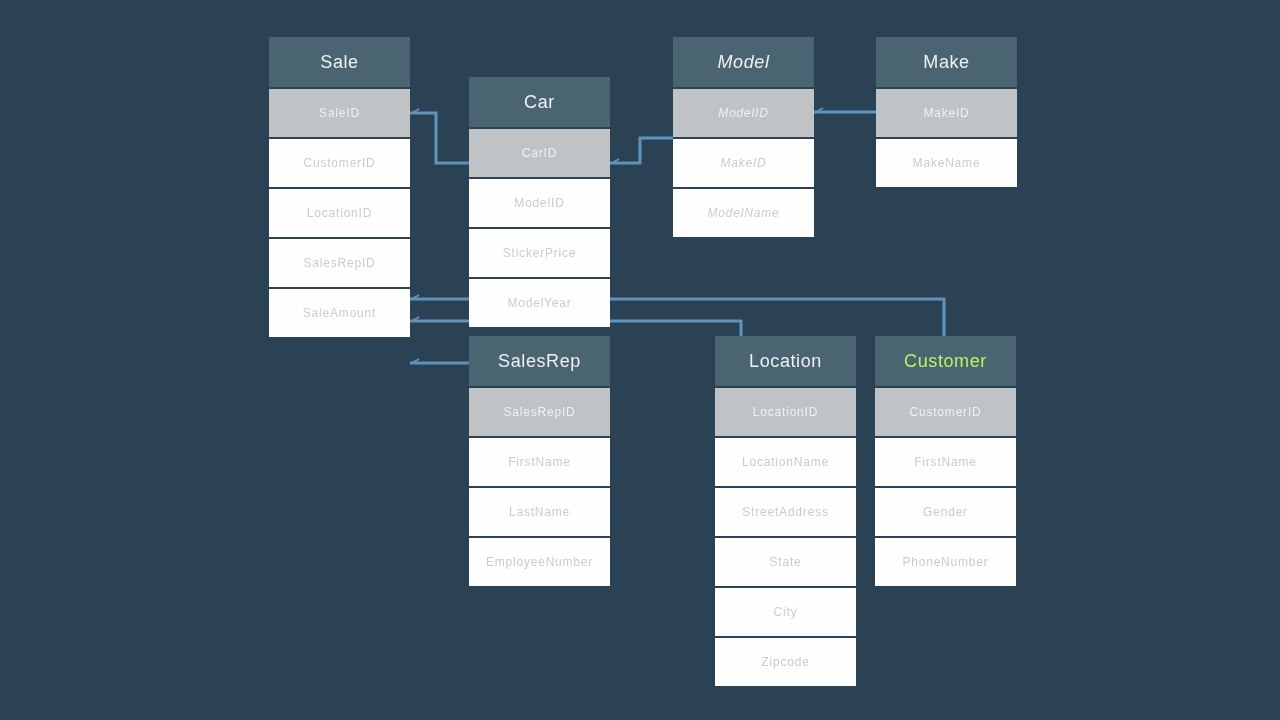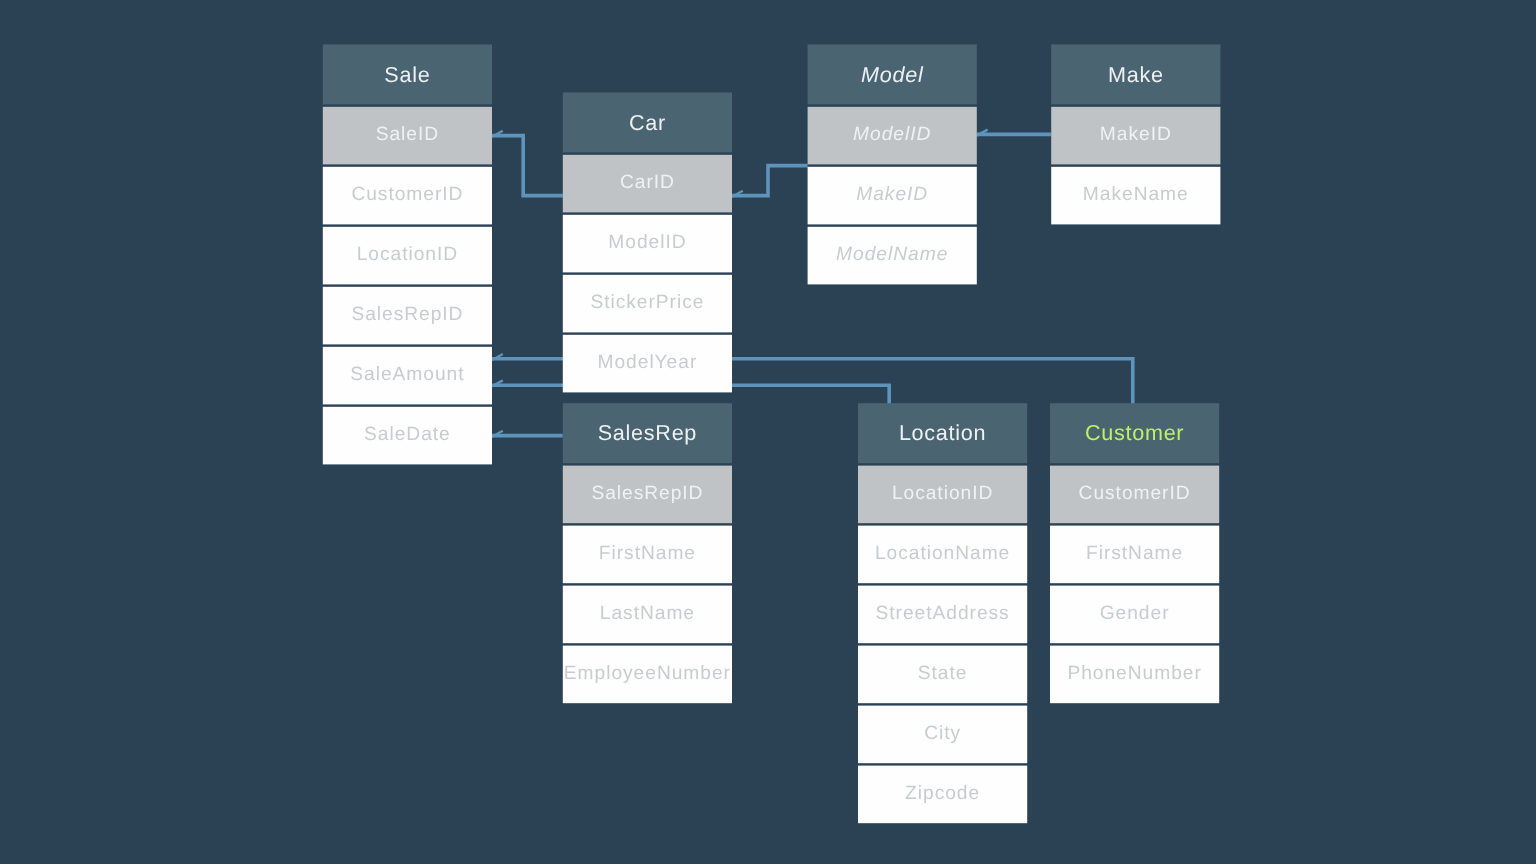--- a/index.html
+++ b/index.html
@@ -32,21 +32,21 @@
     letter-spacing: 0.6px;
   }
   .row {
     height: 48px;
     margin-top: 2px;
     background: #fefefe;
     color: #c8ccd0;
     display: flex;
     align-items: center;
     justify-content: center;
-    font-size: 16px;
+    font-size: 12px;
     letter-spacing: 0.8px;
     white-space: nowrap;
   }
   .row.key {
     background: #bfc3c6;
     color: #eff2f3;
   }
 </style>
 </head>
 <body>
@@ -66,21 +66,20 @@
       <polyline points="410,363 469,363" fill="none" stroke="#5e93bb" stroke-width="3"></polyline>
       <line x1="410" y1="364" x2="419" y2="359" stroke="#5e93bb" stroke-width="2"></line>
     </svg>
 <div class="table" style="left: 269px; top: 37px; width: 141px;">
       <div class="thead" style="background: rgb(75, 100, 113); color: rgb(238, 241, 243);">Sale</div>
       <div class="row key">SaleID</div>
       <div class="row">CustomerID</div>
       <div class="row">LocationID</div>
       <div class="row">SalesRepID</div>
       <div class="row">SaleAmount</div>
-      <div class="row">SaleDate</div>
     </div>
     <div class="table" style="left: 469px; top: 37px; width: 141px; margin-top: 40px;">
       <div class="thead" style="background: rgb(75, 100, 113); color: rgb(238, 241, 243);">Car</div>
       <div class="row key">CarID</div>
       <div class="row">ModelID</div>
       <div class="row">StickerPrice</div>
       <div class="row">ModelYear</div>
     </div>
     <div class="table" style="left: 673px; top: 37px; width: 141px; font-style: italic;">
       <div class="thead" style="background: rgb(75, 100, 113); color: rgb(238, 241, 243);">Model</div>

